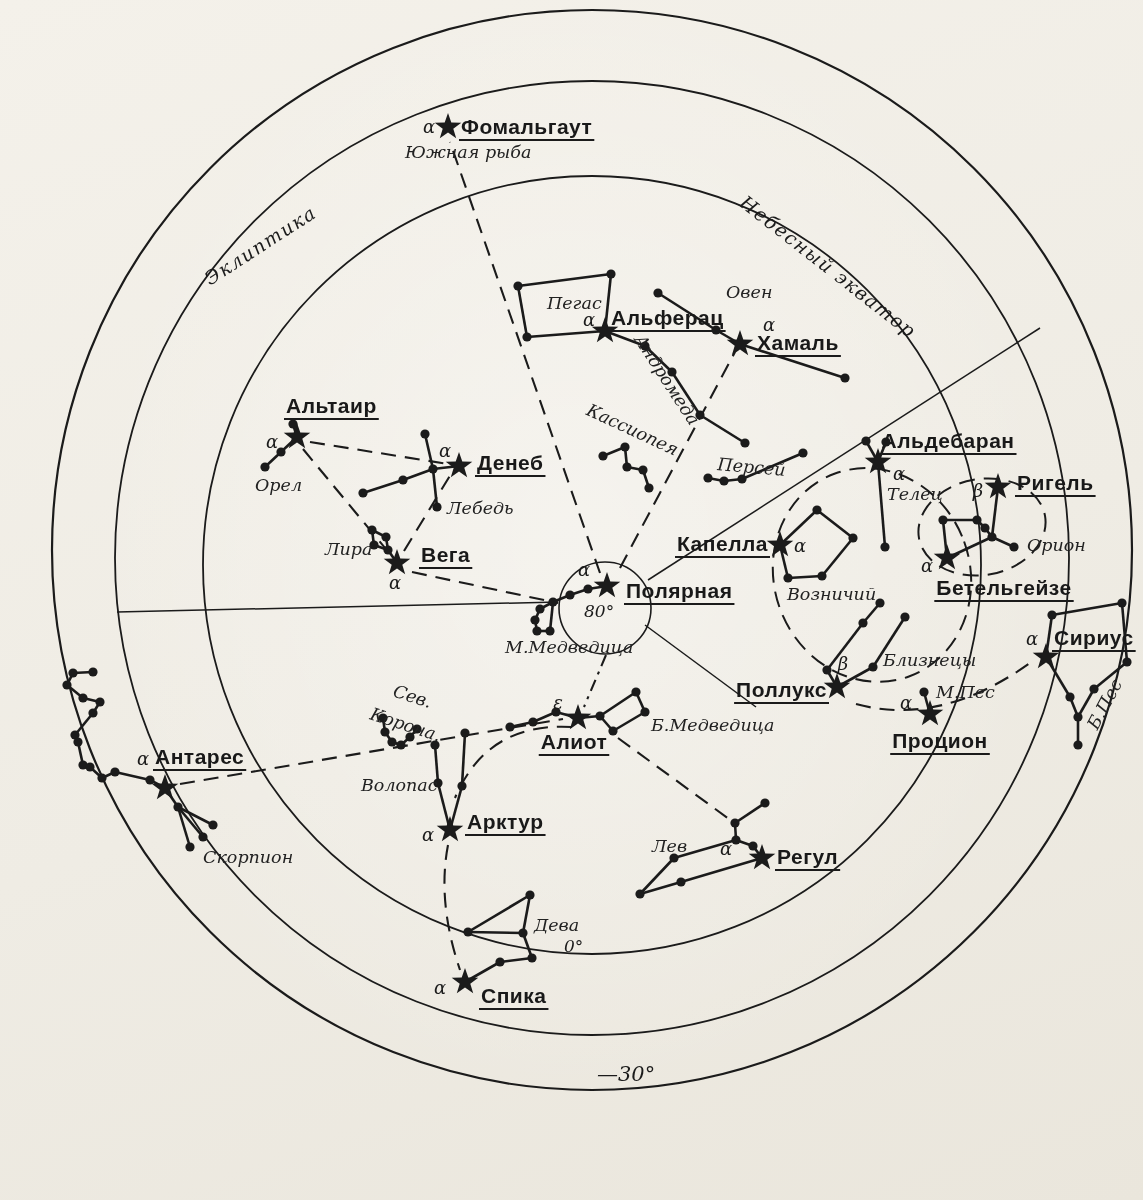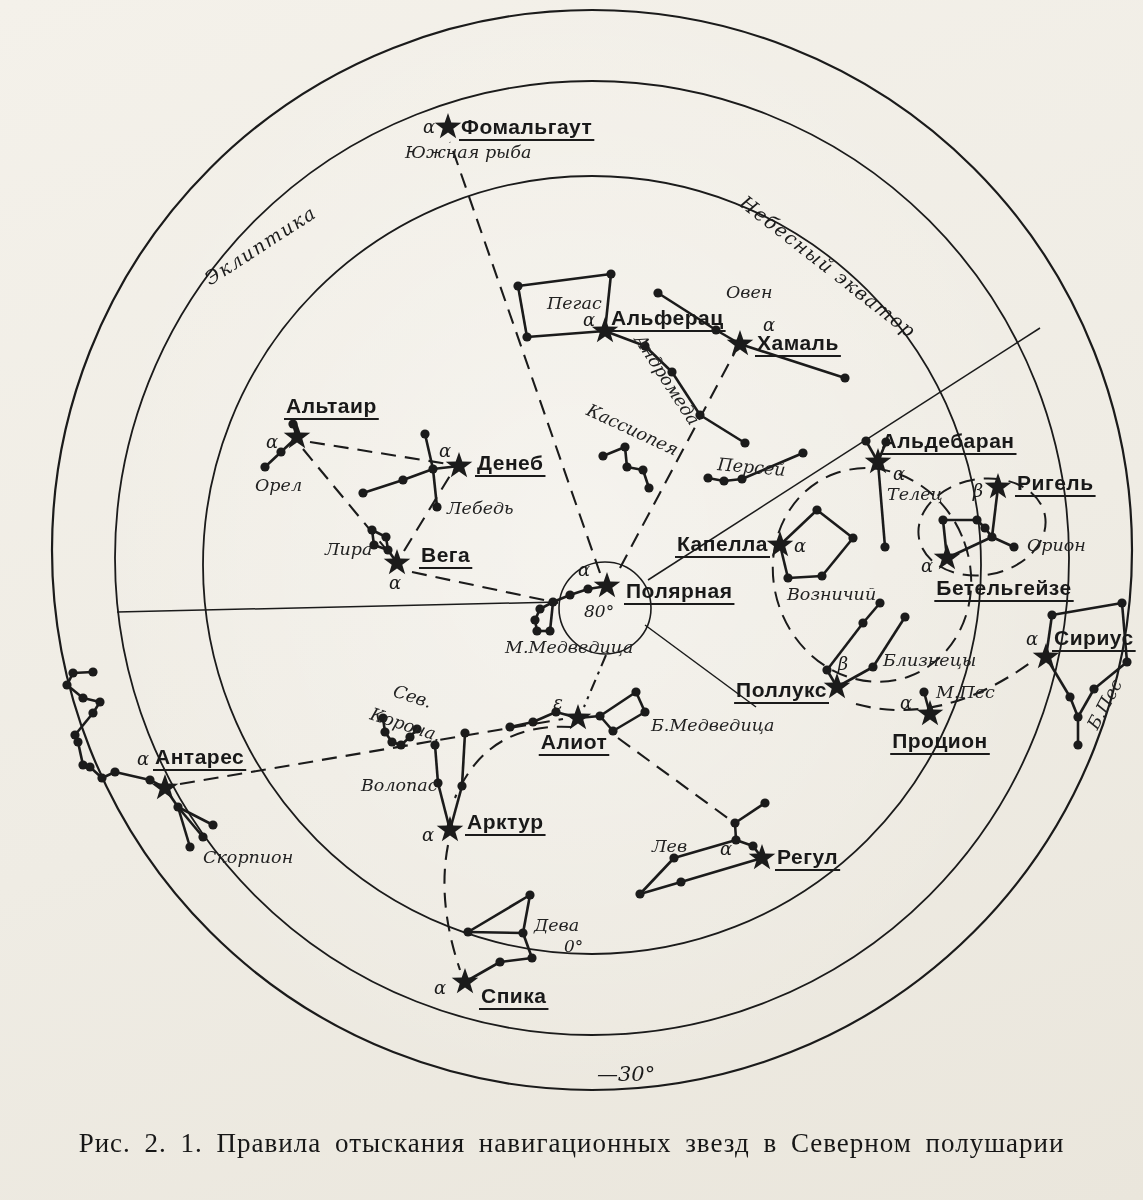--- a/index.html
+++ b/index.html
@@ -371,14 +371,13 @@
       <path d="M465.0,968.0L468.3,977.5L478.3,977.7L470.3,983.7L473.2,993.3L465.0,987.6L456.8,993.3L459.7,983.7L451.7,977.7L461.7,977.5Z" fill="#1b1b1b"></path>
       <text x="440" y="994" class="greek" text-anchor="middle">α</text>
       <text x="481" y="1003" class="navlabel" text-anchor="start">Спика</text>
       <line x1="479" y1="1009" x2="548.453125" y2="1009" stroke="#1b1b1b" stroke-width="2"></line>
       <text x="584" y="617" class="deg" font-size="17">80°</text>
       <text x="564" y="952" class="deg" font-size="17">0°</text>
       <text x="597" y="1081" class="deg" font-size="21">—30°</text>
       <text x="264" y="251" class="axislabel" text-anchor="middle" transform="rotate(-33 264 251)">Эклиптика</text>
       <text x="824" y="272" class="axislabel" text-anchor="middle" transform="rotate(38 824 272)">Небесный экватор</text>
     </svg>
-  <div id="caption">Рис. 2. 1. Правила отыскания навигационных звезд в Северном полушарии</div>
 </div>
 
 </body></html>

